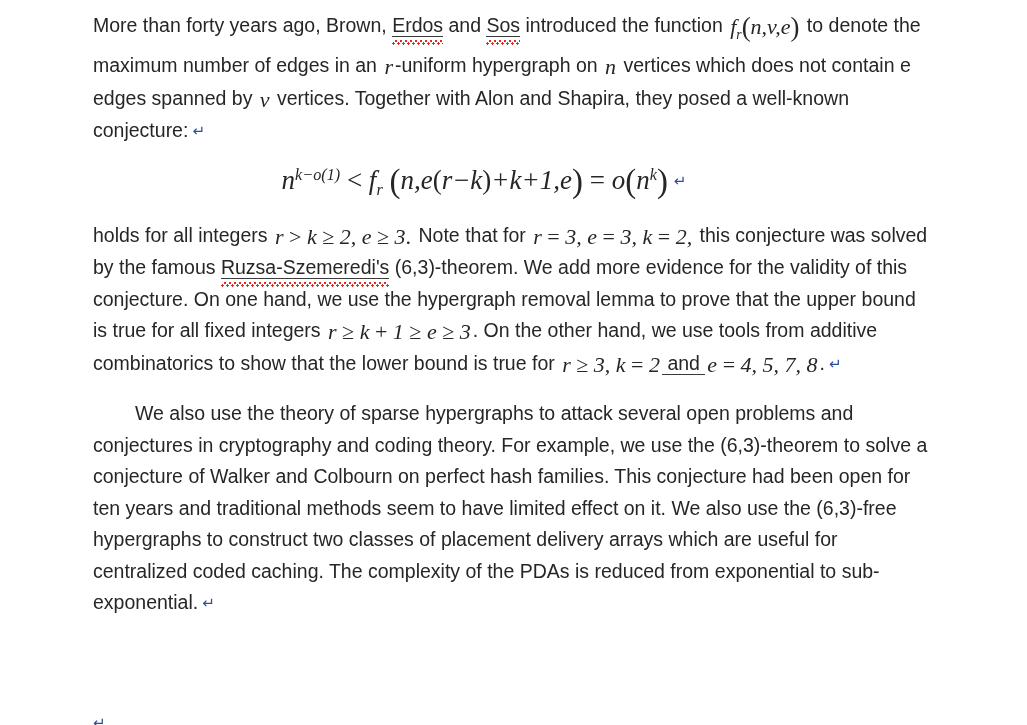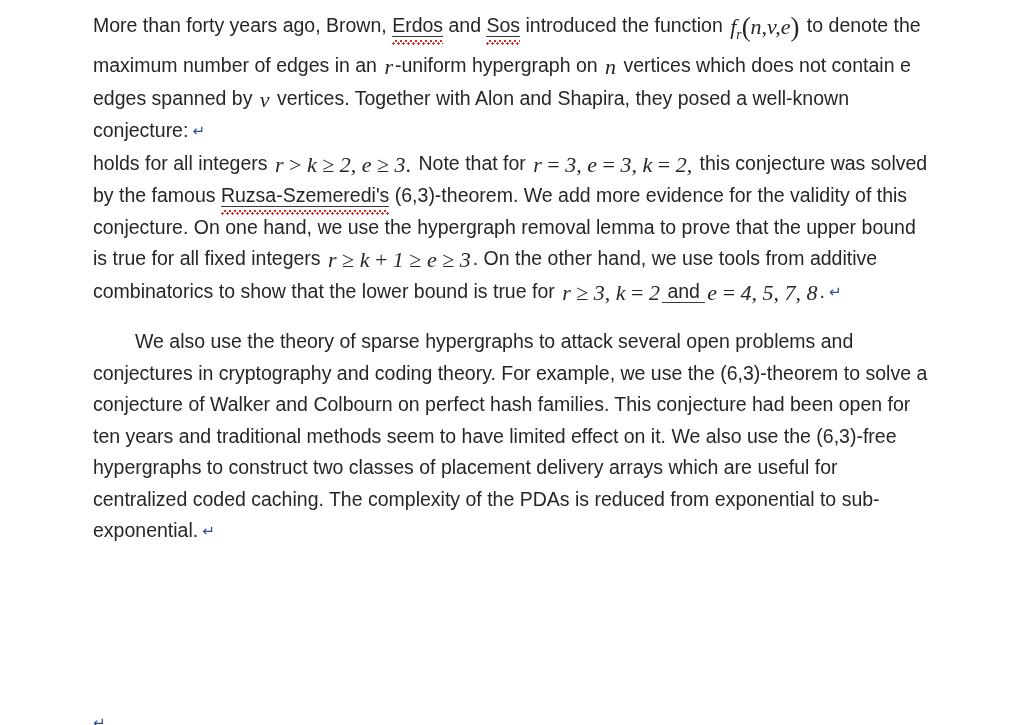--- a/index.html
+++ b/index.html
@@ -128,20 +128,23 @@
 </head>
 <body>
 
 <div class="page">
   <div class="body-text">
 
     <p>
       <span>More than forty years ago, Brown, </span><span class="spell-wave"><span class="underline-word">Erdos</span></span><span> and </span><span class="spell-wave"><span class="underline-word">Sos</span></span><span> introduced the function </span><span class="m">f<sub>r</sub><span class="bigparen">(</span>n,v,e<span class="bigparen">)</span></span><span> to denote the maximum number of edges in an </span><span class="m">r</span><span>-uniform hypergraph on </span><span class="m">n</span><span> vertices which does not contain e edges spanned by </span><span class="m">v</span><span> vertices. Together with Alon and Shapira, they posed a well-known conjecture:</span><span class="pmark">↵</span>
     </p>
 
+    <div class="display-eq">
+      <span class="m">n<sup>k−o(1)</sup> <span class="up">&lt;</span> f<sub>r</sub> <span class="bigparen">(</span>n,e<span class="paren">(</span>r−k<span class="paren">)</span>+k+1,e<span class="bigparen">)</span> <span class="up">=</span> o<span class="bigparen">(</span>n<sup>k</sup><span class="bigparen">)</span></span><span class="pmark">↵</span>
+    </div>
 
     <p>
       <span>holds for all integers </span><span class="m">r <span class="up">&gt;</span> k <span class="up">≥</span> 2, e <span class="up">≥</span> 3<span class="up">.</span></span><span>  Note that for </span><span class="m">r <span class="up">=</span> 3, e <span class="up">=</span> 3, k <span class="up">=</span> 2,</span><span> this conjecture was solved by the famous </span><span class="spell-wave"><span class="underline-word">Ruzsa-Szemeredi's</span></span><span> (6,3)-theorem. We add more evidence for the validity of this conjecture. On one hand, we use the hypergraph removal lemma to prove that the upper bound is true for all fixed integers </span><span class="m">r <span class="up">≥</span> k <span class="up">+</span> 1 <span class="up">≥</span> e <span class="up">≥</span> 3</span><span>. On the other hand, we use tools from additive combinatorics to show that the lower bound is true for </span><span class="m">r <span class="up">≥</span> 3, k <span class="up">=</span> 2</span><span class="underline-word"> and </span><span class="m">e <span class="up">=</span> 4, 5, 7, 8</span><span>.</span><span class="pmark">↵</span>
     </p>
 
     <div class="para-gap"></div>
 
     <p>
       <span class="indent"></span><span>We also use the theory of sparse hypergraphs to attack several open problems and conjectures in cryptography and coding theory. For example, we use the (6,3)-theorem to solve a conjecture of Walker and Colbourn on perfect hash families. This conjecture had been open for ten years and traditional methods seem to have limited effect on it. We also use the (6,3)-free hypergraphs to construct two classes of placement delivery arrays which are useful for centralized coded caching. The complexity of the PDAs is reduced from exponential to sub-exponential.</span><span class="pmark">↵</span>
     </p>

